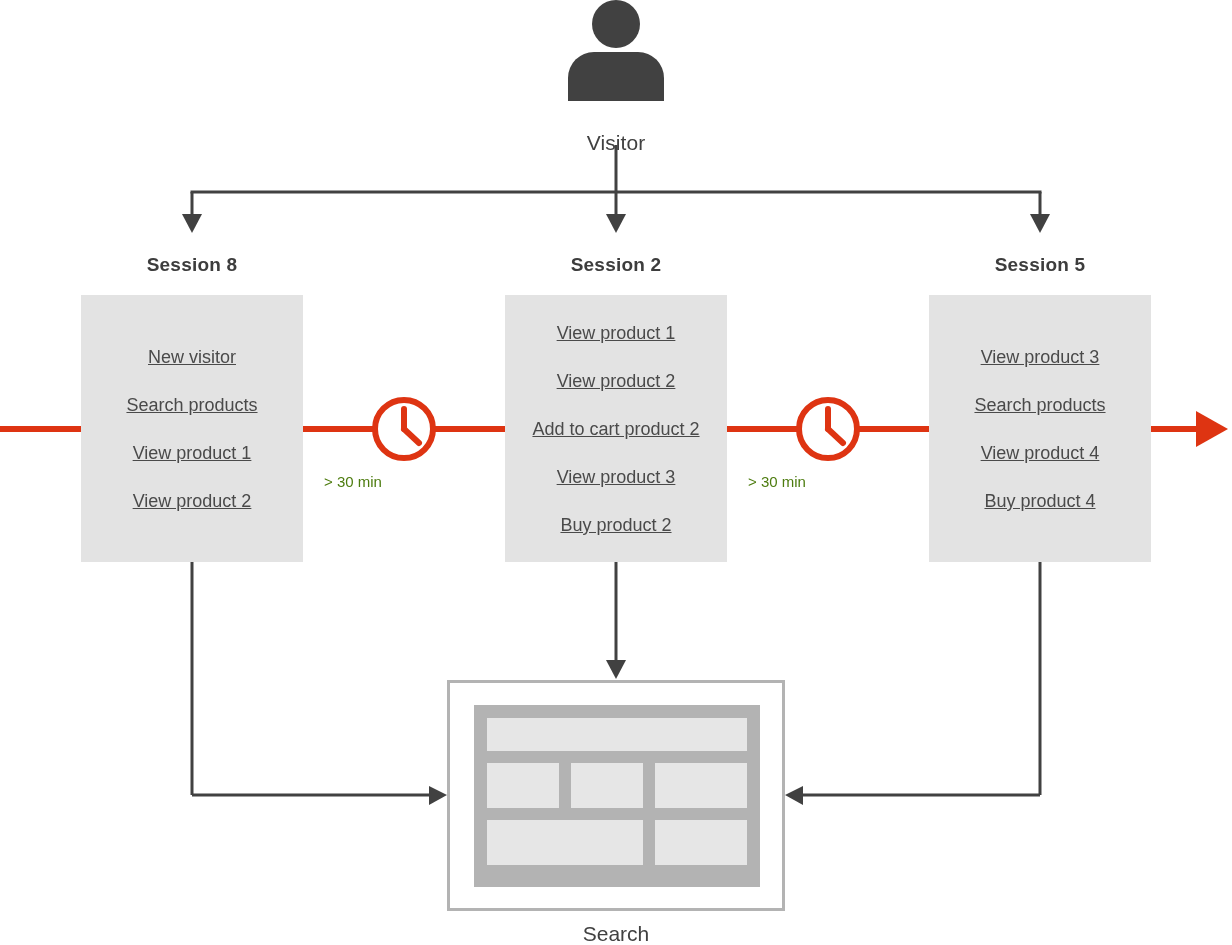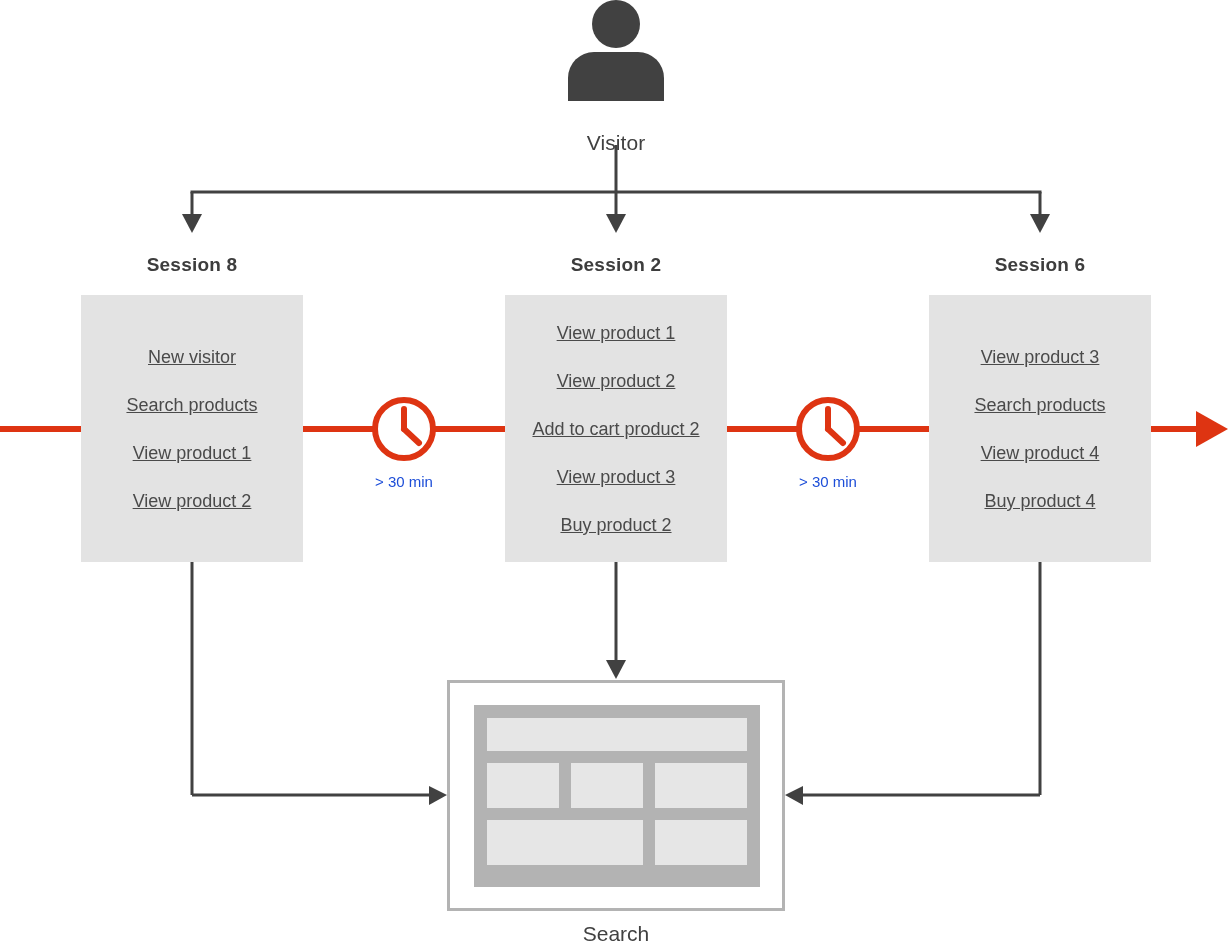--- a/index.html
+++ b/index.html
@@ -131,23 +131,22 @@
   .clock {
     width: 68px;
     height: 68px;
     top: 395px;
   }
   #clock-0 { left: 370px; }
   #clock-1 { left: 794px; }
   .clock-label {
     top: 473px;
     width: 160px;
-    text-align: center;
     font-size: 15px;
-    color: #1d4ed8;
+    color: #4d7c0f;
   }
   #clock-label-0 { left: 324px; }
   #clock-label-1 { left: 748px; }
 
   
   #website-box {
     left: 447px;
     top: 680px;
     width: 338px;
     height: 231px;
@@ -210,21 +209,21 @@
     </g>
     <g fill="#414141">
       <polygon points="182,214 202,214 192,233"></polygon>
       <polygon points="606,214 626,214 616,233"></polygon>
       <polygon points="1030,214 1050,214 1040,233"></polygon>
     </g>
   </svg>
 
   <div class="abs session-title" id="session-title-0">Session 8</div>
   <div class="abs session-title" id="session-title-1">Session 2</div>
-  <div class="abs session-title" id="session-title-2">Session 6</div>
+  <div class="abs session-title" id="session-title-2">Session 5</div>
 
   <div class="abs session-box" id="session-box-0">
     <div class="session-step">New visitor</div>
     <div class="session-step">Search products</div>
     <div class="session-step">View product 1</div>
     <div class="session-step">View product 2</div>
   </div>
 
   <div class="abs session-box" id="session-box-1">
     <div class="session-step">View product 1</div>

